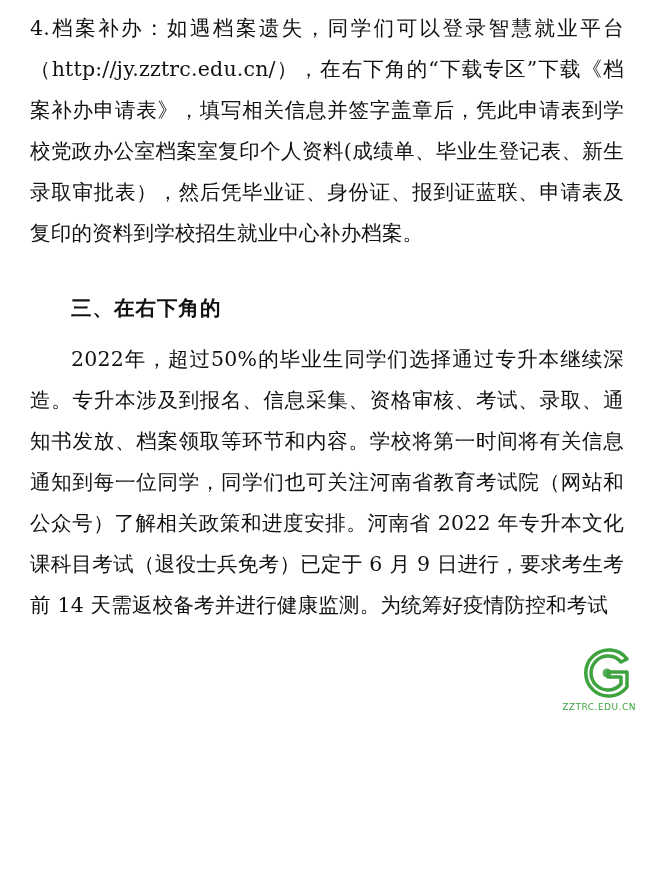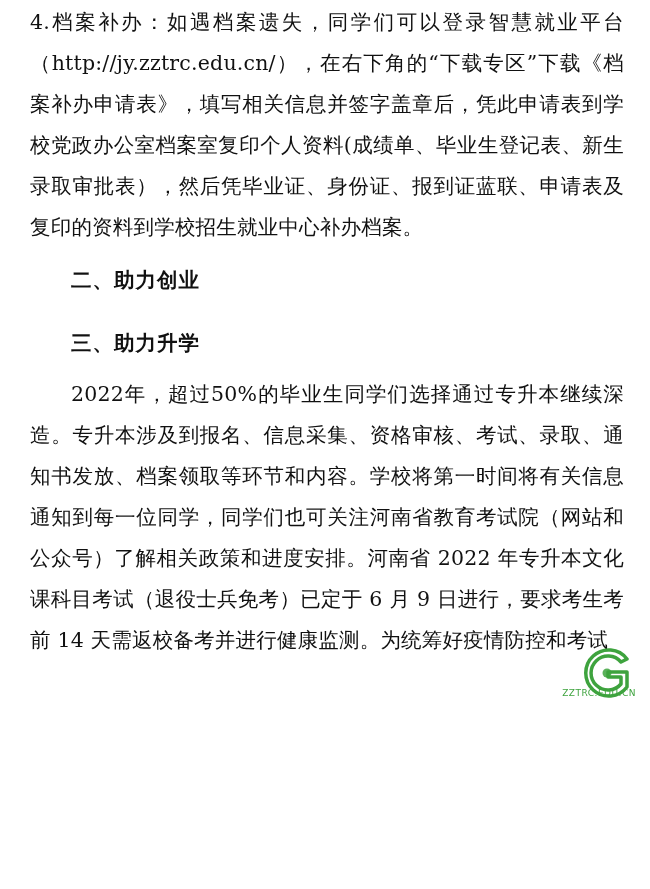--- a/index.html
+++ b/index.html
@@ -13,21 +13,21 @@
     font-family: "DejaVu Serif", "Liberation Serif", serif;
     color: #111111;
     overflow: hidden;
     position: relative;
   }
   .page {
     position: relative;
     width: 650px;
     height: 718px;
     box-sizing: border-box;
-    padding: 2px 26px 0 30px;
+    padding: 8px 26px 0 30px;
   }
   .para {
     font-size: 20.5px;
     line-height: 41px;
     text-align: justify;
     text-justify: inter-ideograph;
     margin: 0;
     letter-spacing: 0.2px;
   }
   .indent {
@@ -57,45 +57,44 @@
   .wm-mark {
     position: absolute;
     right: 10px;
     bottom: 16px;
     width: 50px;
     height: 50px;
   }
   .wm-text {
     position: absolute;
     right: 6px;
-    bottom: 16px;
+    bottom: 2px;
     font-family: "DejaVu Sans", "Liberation Sans", sans-serif;
     font-size: 9px;
     color: #3ea33e;
     letter-spacing: 0.5px;
     white-space: nowrap;
   }
 </style>
 </head>
 <body>
 
 <div class="page">
 
   <p class="para">4.档案补办：如遇档案遗失，同学们可以登录智慧就业平台（http://jy.zztrc.edu.cn/），在右下角的“下载专区”下载《档案补办申请表》，填写相关信息并签字盖章后，凭此申请表到学校党政办公室档案室复印个人资料(成绩单、毕业生登记表、新生录取审批表），然后凭毕业证、身份证、报到证蓝联、申请表及复印的资料到学校招生就业中心补办档案。</p>
 
   <div class="gap-mid"></div>
 
-  <h2 class="heading">二、助力创业</h2>
 
   <div class="gap-small"></div>
 
 
   <div class="gap-mid"></div>
 
-  <h2 class="heading">三、助力升学</h2>
+  <h2 class="heading">三、在右下角的</h2>
 
   <div class="gap-small"></div>
 
   <p class="para indent">2022年，超过50%的毕业生同学们选择通过专升本继续深造。专升本涉及到报名、信息采集、资格审核、考试、录取、通知书发放、档案领取等环节和内容。学校将第一时间将有关信息通知到每一位同学，同学们也可关注河南省教育考试院（网站和公众号）了解相关政策和进度安排。河南省 2022 年专升本文化课科目考试（退役士兵免考）已定于 6 月 9 日进行，要求考生考前 14 天需返校备考并进行健康监测。为统筹好疫情防控和考试</p>
 
   <div class="watermark">
     <svg class="wm-mark" viewBox="0 0 100 100">
       <path d="M78 28 A34 34 0 1 0 78 72 L78 58 L52 58 L52 48 L90 48 L90 78 A46 46 0 1 1 90 22 Z" fill="none" stroke="#3ea33e" stroke-width="7" stroke-linejoin="round"></path>
       <circle cx="50" cy="50" r="9" fill="#3ea33e" opacity="0.85"></circle>
     </svg>

